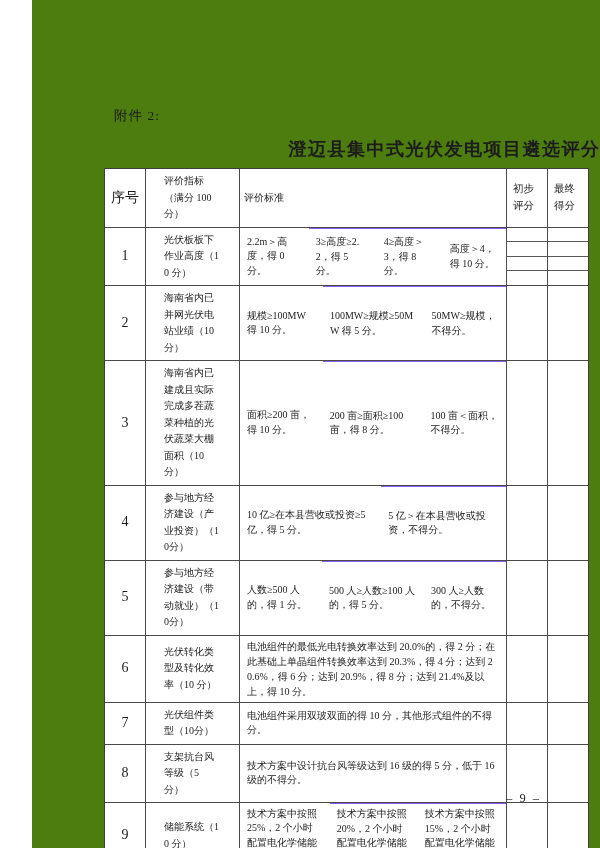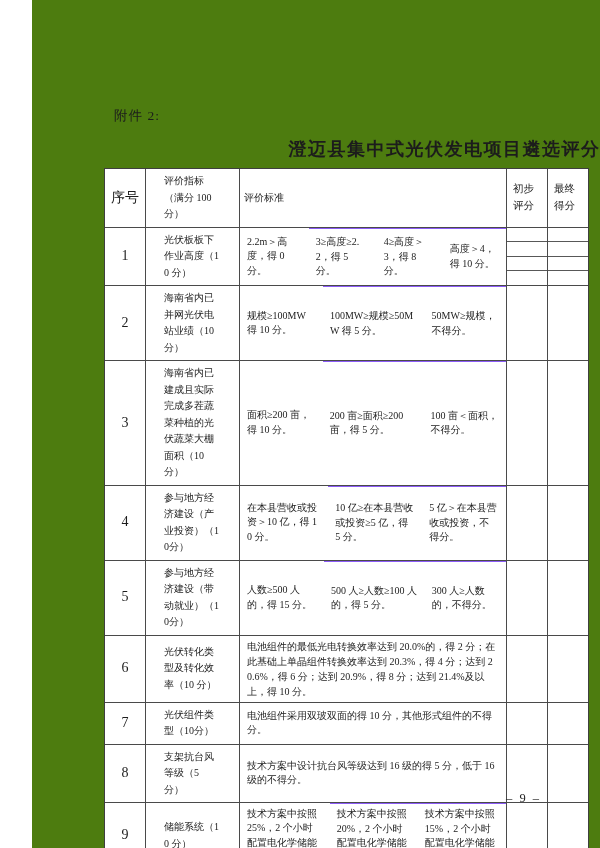--- a/index.html
+++ b/index.html
@@ -144,42 +144,41 @@
           <div class="crit-sub">50MW≥规模，不得分。</div>
         </div>
         <div class="t-cell c-s1 score-cell"></div>
         <div class="t-cell c-s2 score-cell"></div>
       </div>
       <div class="t-row">
         <div class="t-cell c-num">3</div>
         <div class="t-cell c-ind">海南省内已建成且实际完成多茬蔬菜种植的光伏蔬菜大棚面积（10分）</div>
         <div class="t-cell c-crit crit-wrap">
           <div class="crit-sub">面积≥200 亩，得 10 分。</div>
-          <div class="crit-sub">200 亩≥面积≥200 亩，得 5 分。</div>
+          <div class="crit-sub">200 亩≥面积≥100 亩，得 8 分。</div>
           <div class="crit-sub">100 亩＜面积，不得分。</div>
         </div>
         <div class="t-cell c-s1 score-cell"></div>
         <div class="t-cell c-s2 score-cell"></div>
       </div>
       <div class="t-row">
         <div class="t-cell c-num">4</div>
         <div class="t-cell c-ind">参与地方经济建设（产业投资）（10分）</div>
         <div class="t-cell c-crit crit-wrap">
-          <div class="crit-sub">在本县营收或投资＞10 亿，得 10 分。</div>
           <div class="crit-sub">10 亿≥在本县营收或投资≥5 亿，得 5 分。</div>
           <div class="crit-sub">5 亿＞在本县营收或投资，不得分。</div>
         </div>
         <div class="t-cell c-s1 score-cell"></div>
         <div class="t-cell c-s2 score-cell"></div>
       </div>
       <div class="t-row">
         <div class="t-cell c-num">5</div>
         <div class="t-cell c-ind">参与地方经济建设（带动就业）（10分）</div>
         <div class="t-cell c-crit crit-wrap">
-          <div class="crit-sub">人数≥500 人的，得 15 分。</div>
+          <div class="crit-sub">人数≥500 人的，得 1 分。</div>
           <div class="crit-sub">500 人≥人数≥100 人的，得 5 分。</div>
           <div class="crit-sub">300 人≥人数的，不得分。</div>
         </div>
         <div class="t-cell c-s1 score-cell"></div>
         <div class="t-cell c-s2 score-cell"></div>
       </div>
       <div class="t-row">
         <div class="t-cell c-num">6</div>
         <div class="t-cell c-ind">光伏转化类型及转化效率（10 分）</div>
         <div class="t-cell c-crit crit-wrap">

